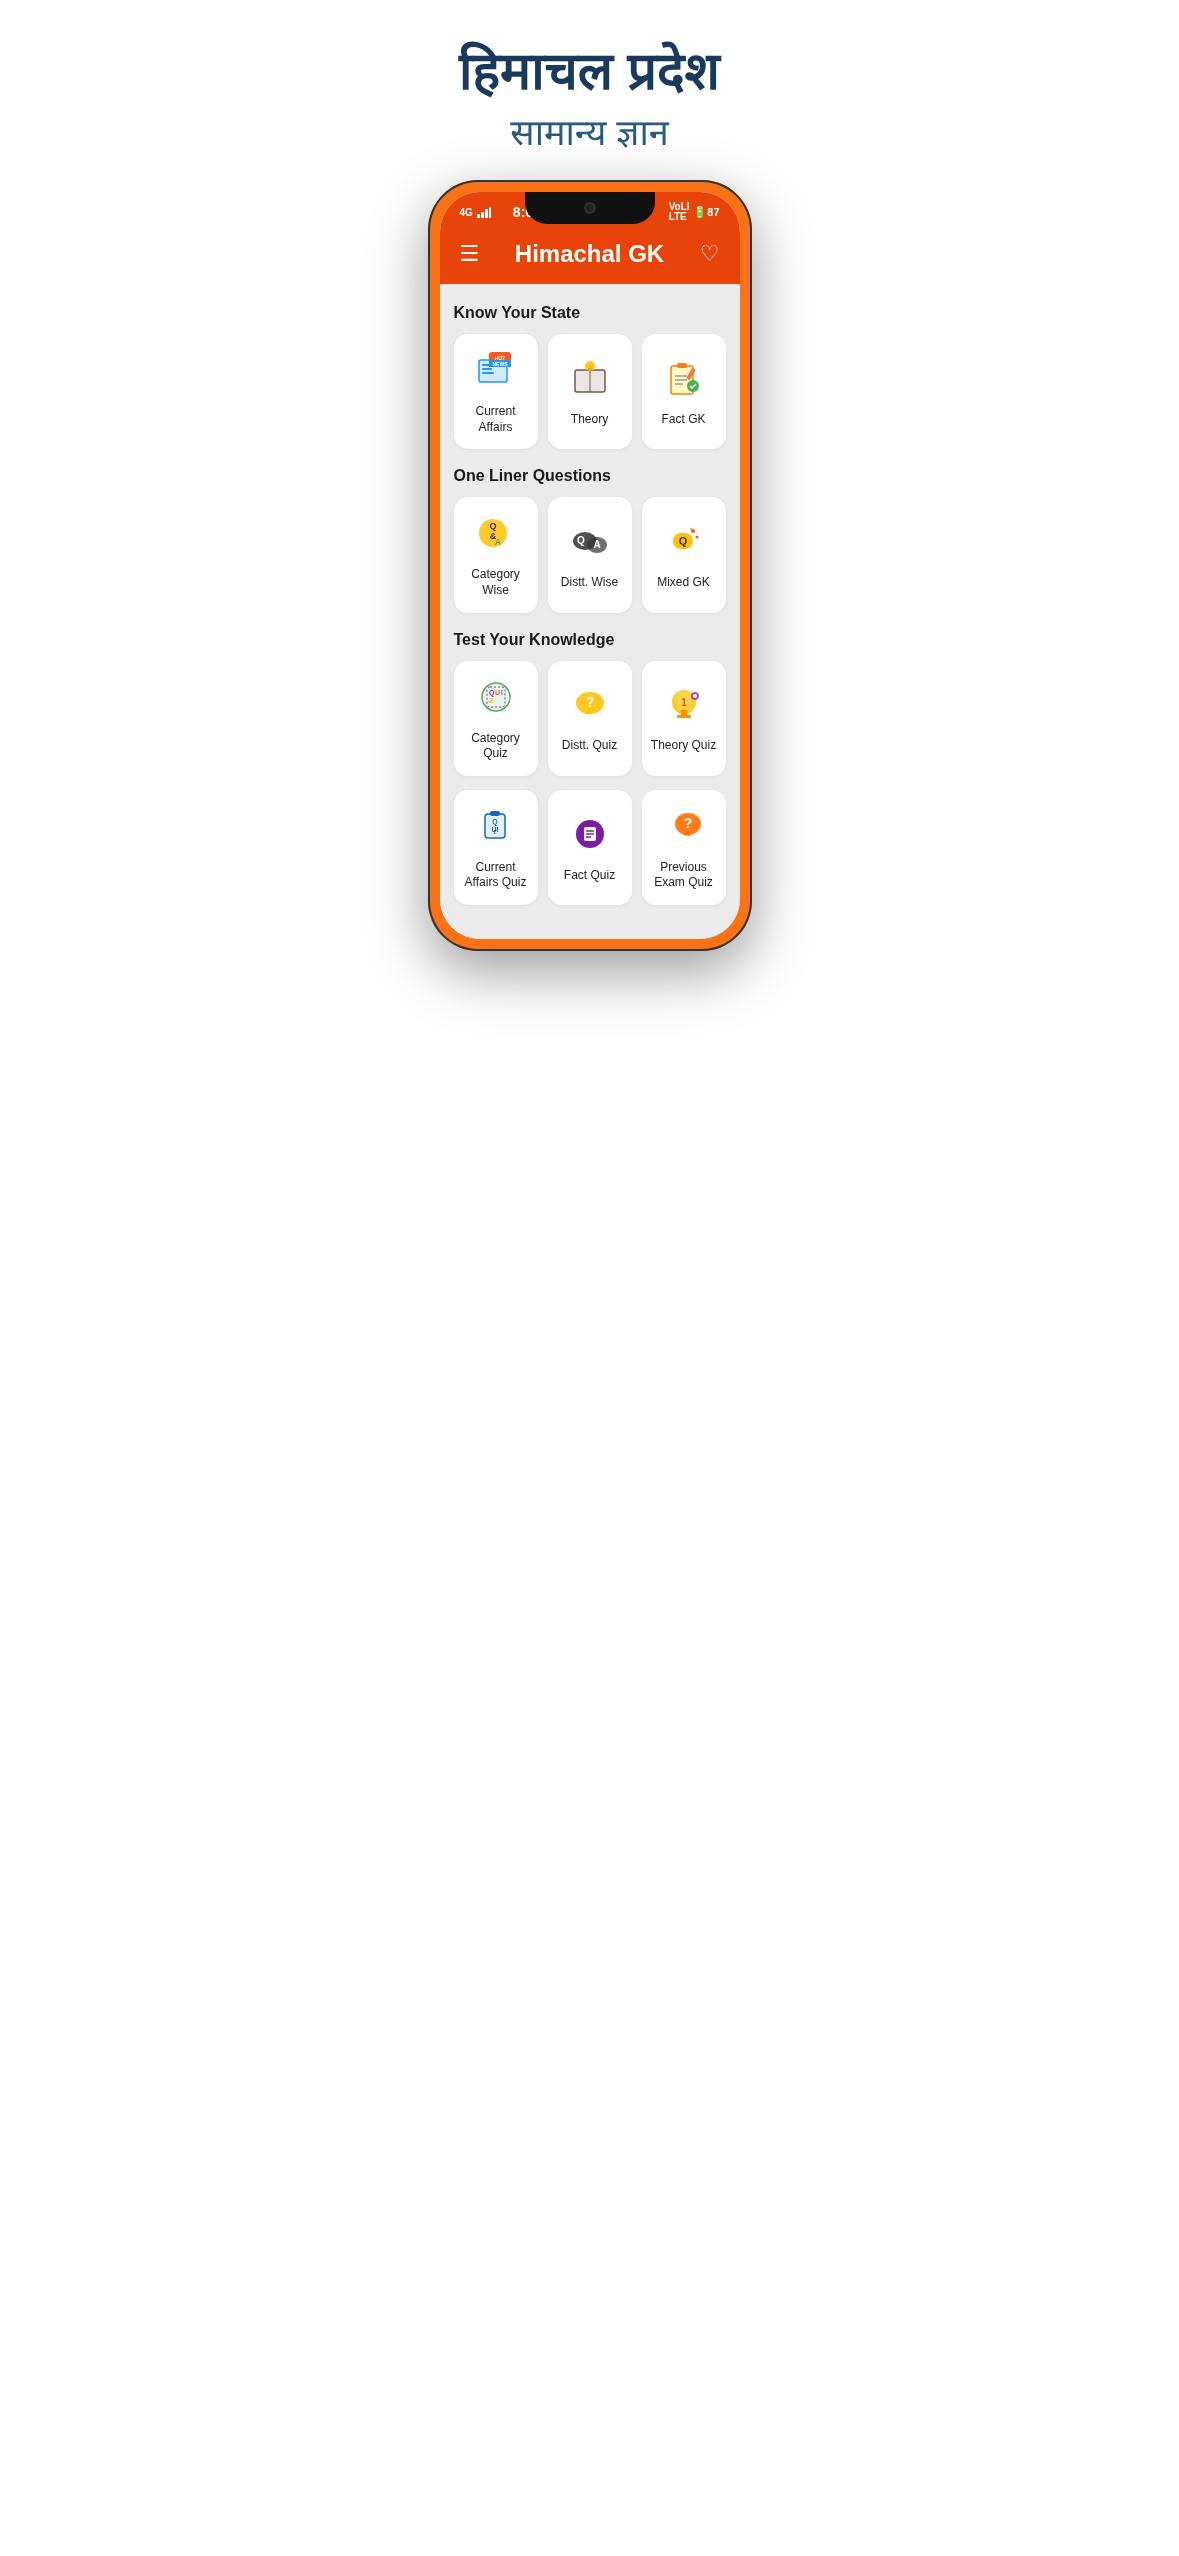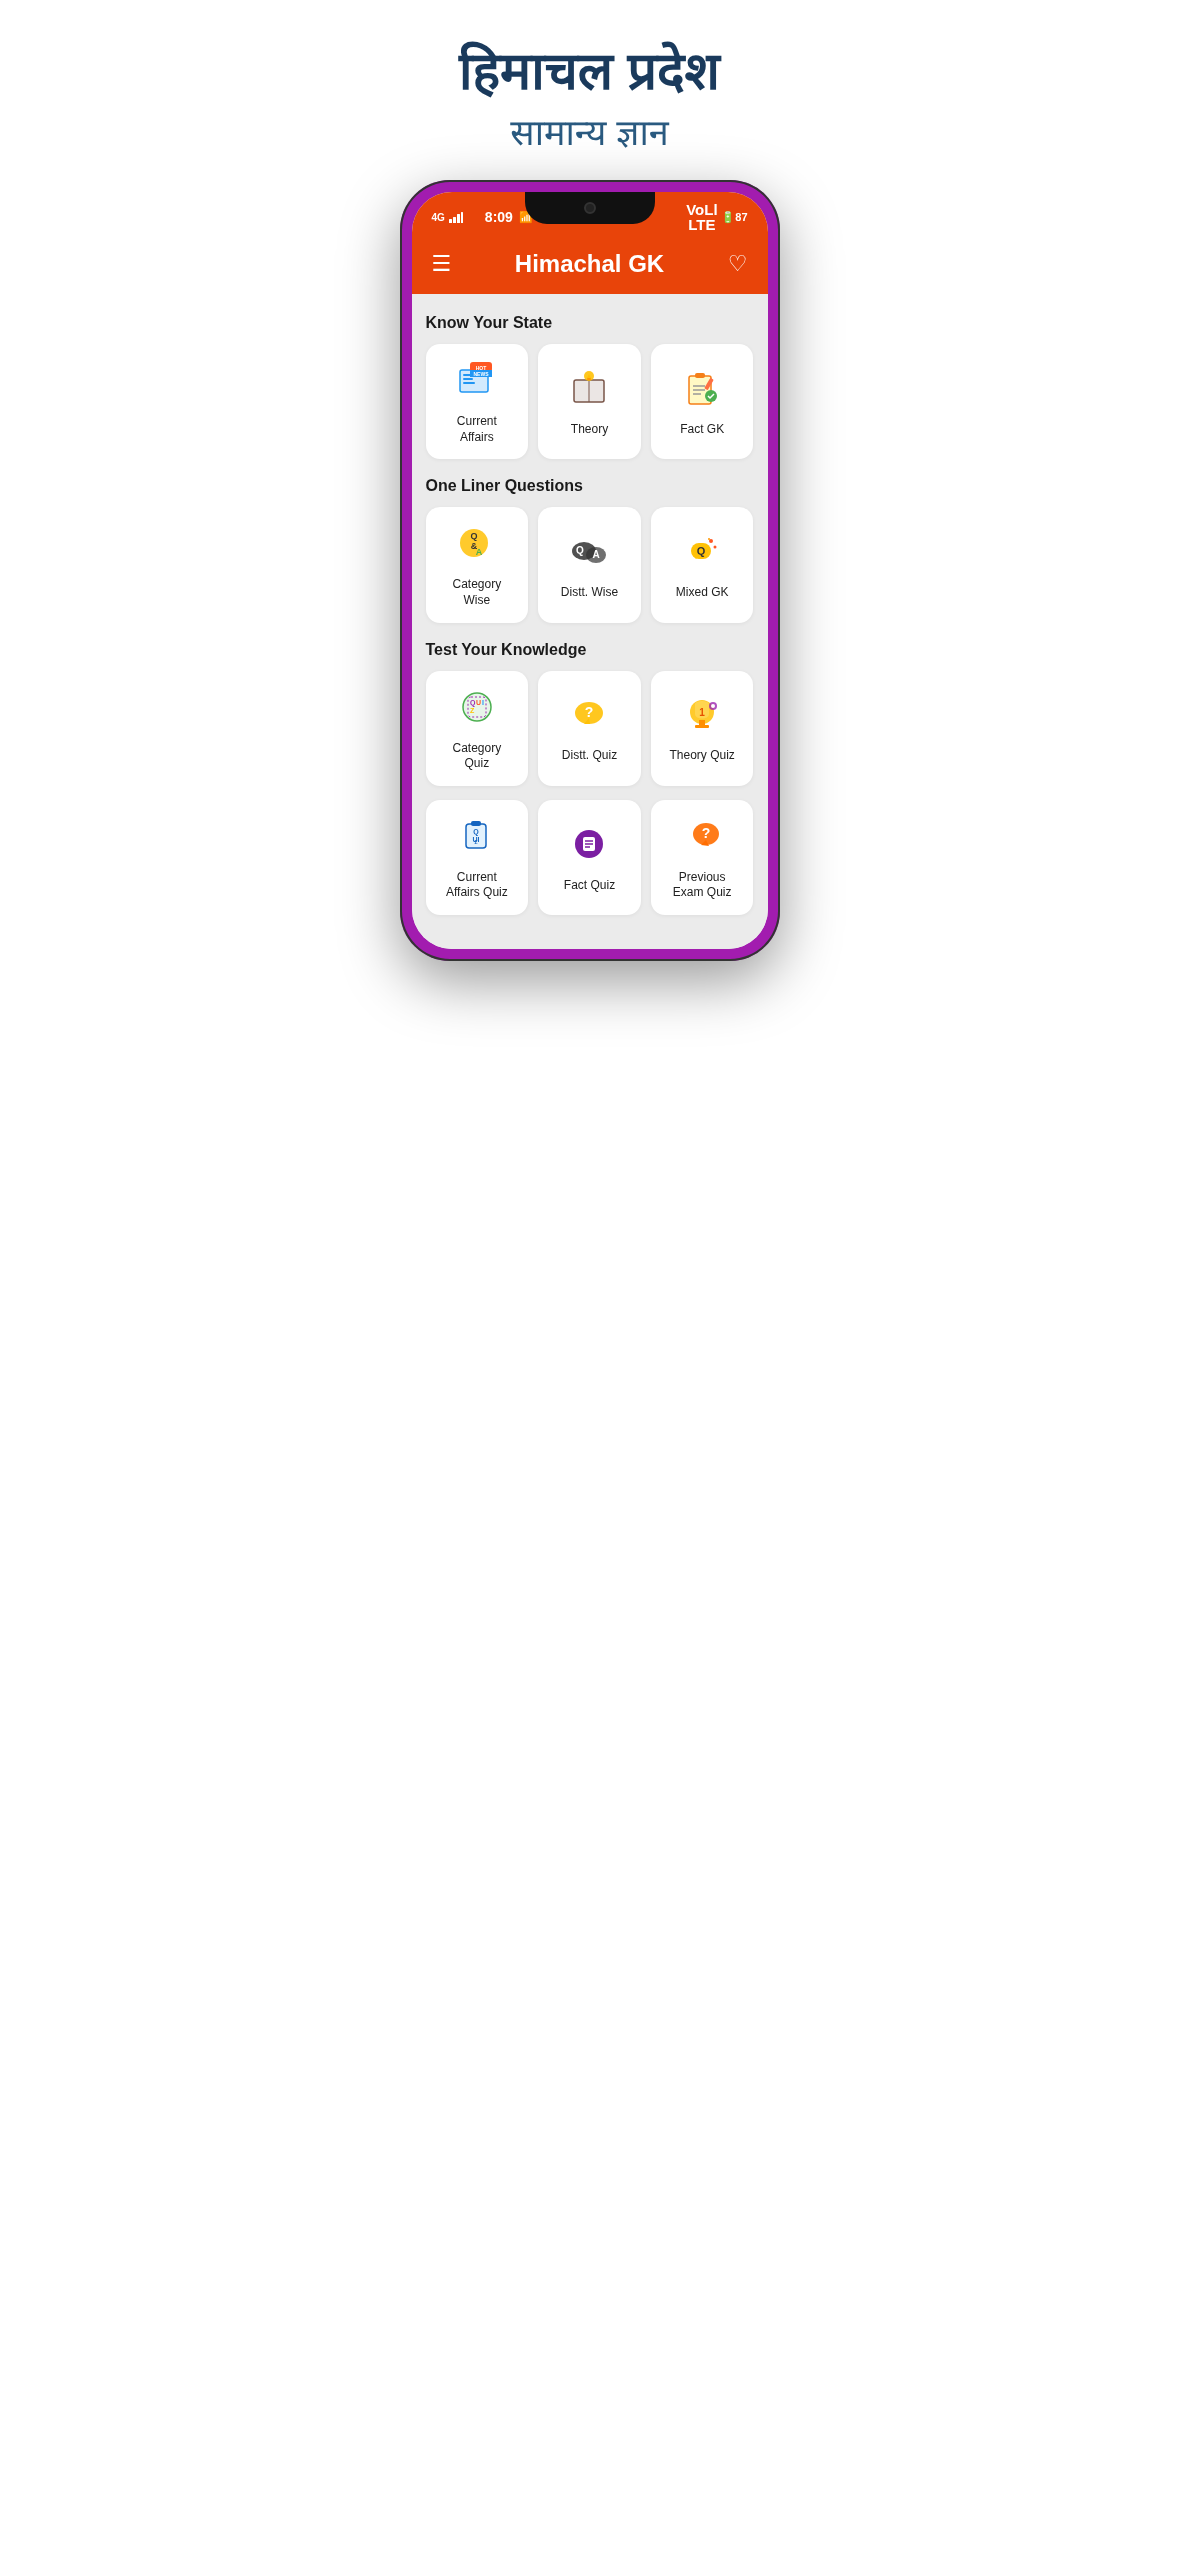--- a/index.html
+++ b/index.html
@@ -28,22 +28,22 @@
     }
 
     .page-subtitle-hindi {
       font-size: 36px;
       font-weight: 400;
       color: #2a5a80;
       line-height: 1.3;
     }
 
     .phone-frame {
-      width: 380px;
-      background: #a21caf;
+      width: 324px;
+      background: #f97316;
       border-radius: 50px;
       padding: 12px;
       box-shadow: 0 20px 60px rgba(0,0,0,0.4), inset 0 0 0 2px #333;
       position: relative;
     }
 
     .phone-screen {
       background: #f0f0f0;
       border-radius: 40px;
       overflow: hidden;
@@ -199,21 +199,21 @@
           <rect x="8" y="2" width="3" height="9" fill="white" rx="0.5"></rect>
           <rect x="12" y="0" width="2" height="11" fill="white" rx="0.5"></rect>
         </svg>
         <span style="font-size:14px; font-weight:700; margin-left:18px;">8:09</span>
         <span style="font-size:11px; margin-left:2px;">📶</span>
       </div>
       <div class="notch">
         <div class="notch-camera"></div>
       </div>
       <div class="status-right">
-        <span style="font-size:15px; line-height:1;text-align:center;">VoLl<br>LTE</span>
+        <span style="font-size:10px; line-height:1;">VoLl<br>LTE</span>
         <span style="font-size:11px; font-weight:700;">🔋87</span>
       </div>
     </div>
 
     <div class="app-bar">
       <span class="menu-icon">☰</span>
       <span class="app-title">Himachal GK</span>
       <span class="heart-icon">♡</span>
     </div>
 

